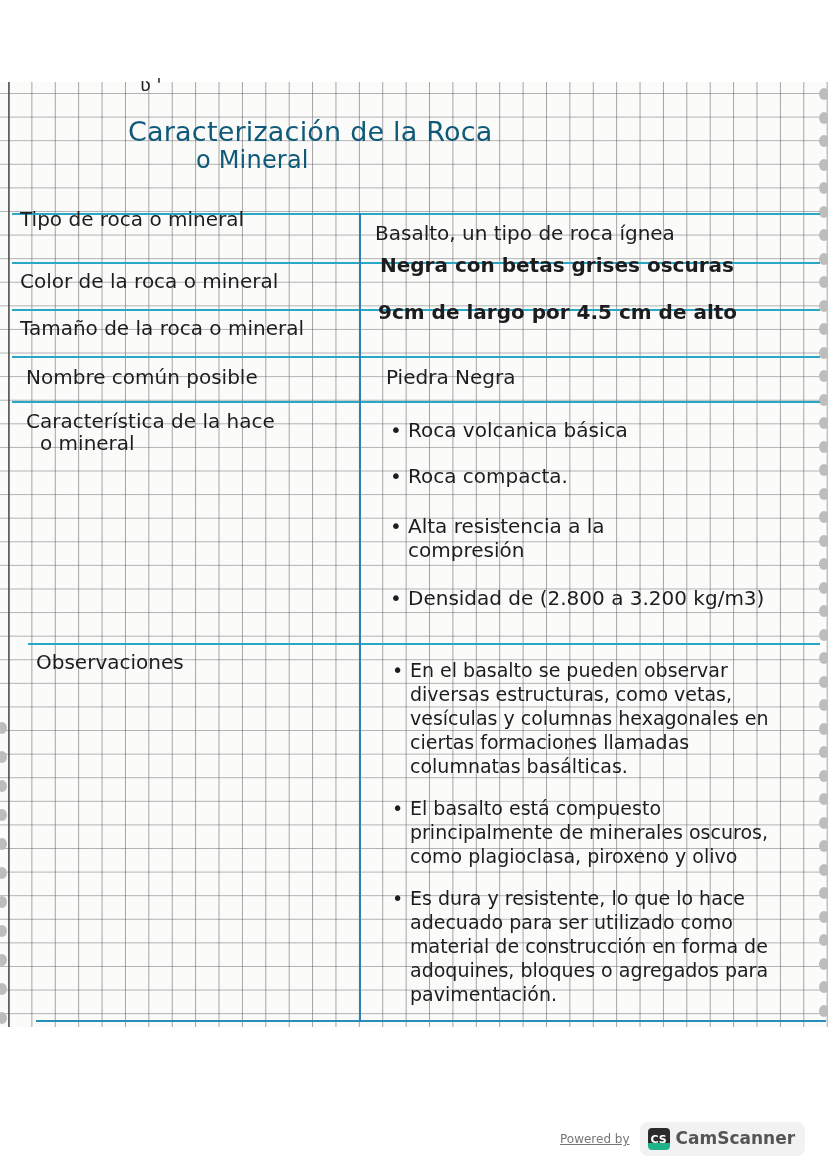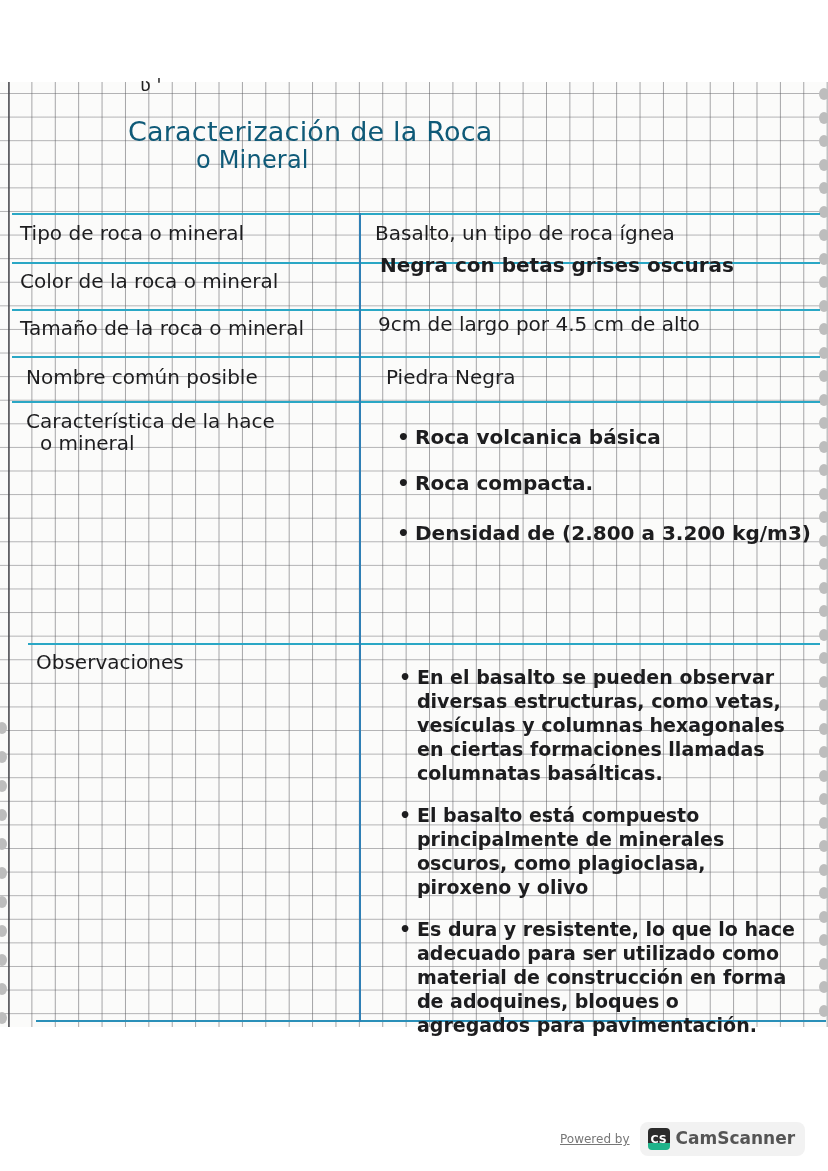--- a/index.html
+++ b/index.html
@@ -54,21 +54,21 @@
     }
 
     .cell {
       position: absolute;
       color: #1d1d1f;
       font-family: "DejaVu Sans", sans-serif;
       font-size: 20px;
       line-height: 24px;
       white-space: nowrap;
     }
-    .bullets { list-style: none; margin: 15px; padding: 0; font-weight: bold; }
+    .bullets { list-style: none; margin: 8px; padding: 0; }
     .bullets li {
       position: relative;
       padding-left: 22px;
       white-space: normal;
     }
     .bullets li::before {
       content: "•";
       position: absolute; left: 4px; top: 0;
     }
     .c2 { width: 420px; }
@@ -171,40 +171,41 @@
 <div class="hline" style="left:12px; top:213px; width:808px;"></div>
 <div class="hline" style="left:12px; top:262px; width:808px;"></div>
 <div class="hline" style="left:12px; top:309px; width:808px;"></div>
 <div class="hline" style="left:12px; top:356px; width:808px;"></div>
 <div class="hline" style="left:12px; top:401px; width:808px;"></div>
 <div class="hline" style="left:28px; top:643px; width:792px;"></div>
 <div class="hline" style="left:36px; top:1020px; width:790px; background:#2a8fb8;"></div>
 
 <div class="vline" style="left:359px; top:213px; height:809px;"></div>
 
-<div class="cell" style="left:20px; top:221px;">Tipo de roca o mineral</div>
+<div class="cell" style="left:20px; top:207px;">Tipo de roca o mineral</div>
 <div class="cell" style="left:375px; top:221px;">Basalto, un tipo de roca ígnea</div>
 
 <div class="cell" style="left:20px; top:269px;">Color de la roca o mineral</div>
 <div class="cell" style="left:380px; top:253px;font-weight:bold;">Negra con betas grises oscuras</div>
 
 <div class="cell" style="left:20px; top:316px;">Tamaño de la roca o mineral</div>
-<div class="cell" style="left:378px; top:312px;">9cm de largo por 4.5 cm de alto</div>
+<div class="cell" style="left:378px; top:300px;font-weight:bold;">9cm de largo por 4.5 cm de alto</div>
 
 <div class="cell" style="left:26px; top:365px;">Nombre común posible</div>
 <div class="cell" style="left:386px; top:365px;">Piedra Negra</div>
 
 <div class="cell" style="left:26px; top:410px; line-height:22px;">
   <span style="display:block;">Característica de la hace</span>
   <span style="display:block; padding-left:14px;">o mineral</span>
 </div>
 <div class="cell c2" style="left:378px; top:410px; width:410px;">
   <ul class="bullets char">
     <li style="margin-bottom:22px;">Roca volcanica básica</li>
     <li style="margin-bottom:26px;">Roca compacta.</li>
+    <li style="width:300px; margin-bottom:24px;">Alta resistencia a la compresión</li>
     <li style="width:400px;">Densidad de (2.800 a 3.200 kg/m3)</li>
   </ul>
 </div>
 
 <div class="cell" style="left:36px; top:650px;">Observaciones</div>
 <div class="cell c2" style="left:380px; top:650px; width:430px; font-size:19px;">
   <ul class="bullets obs">
     <li style="margin-bottom:18px;">En el basalto se pueden observar diversas estructuras, como vetas, vesículas y columnas hexagonales en ciertas formaciones llamadas columnatas basálticas.</li>
     <li style="margin-bottom:18px;">El basalto está compuesto principalmente de minerales oscuros, como plagioclasa, piroxeno y olivo</li>
     <li>Es dura y resistente, lo que lo hace adecuado para ser utilizado como material de construcción en forma de adoquines, bloques o agregados para pavimentación.</li>

